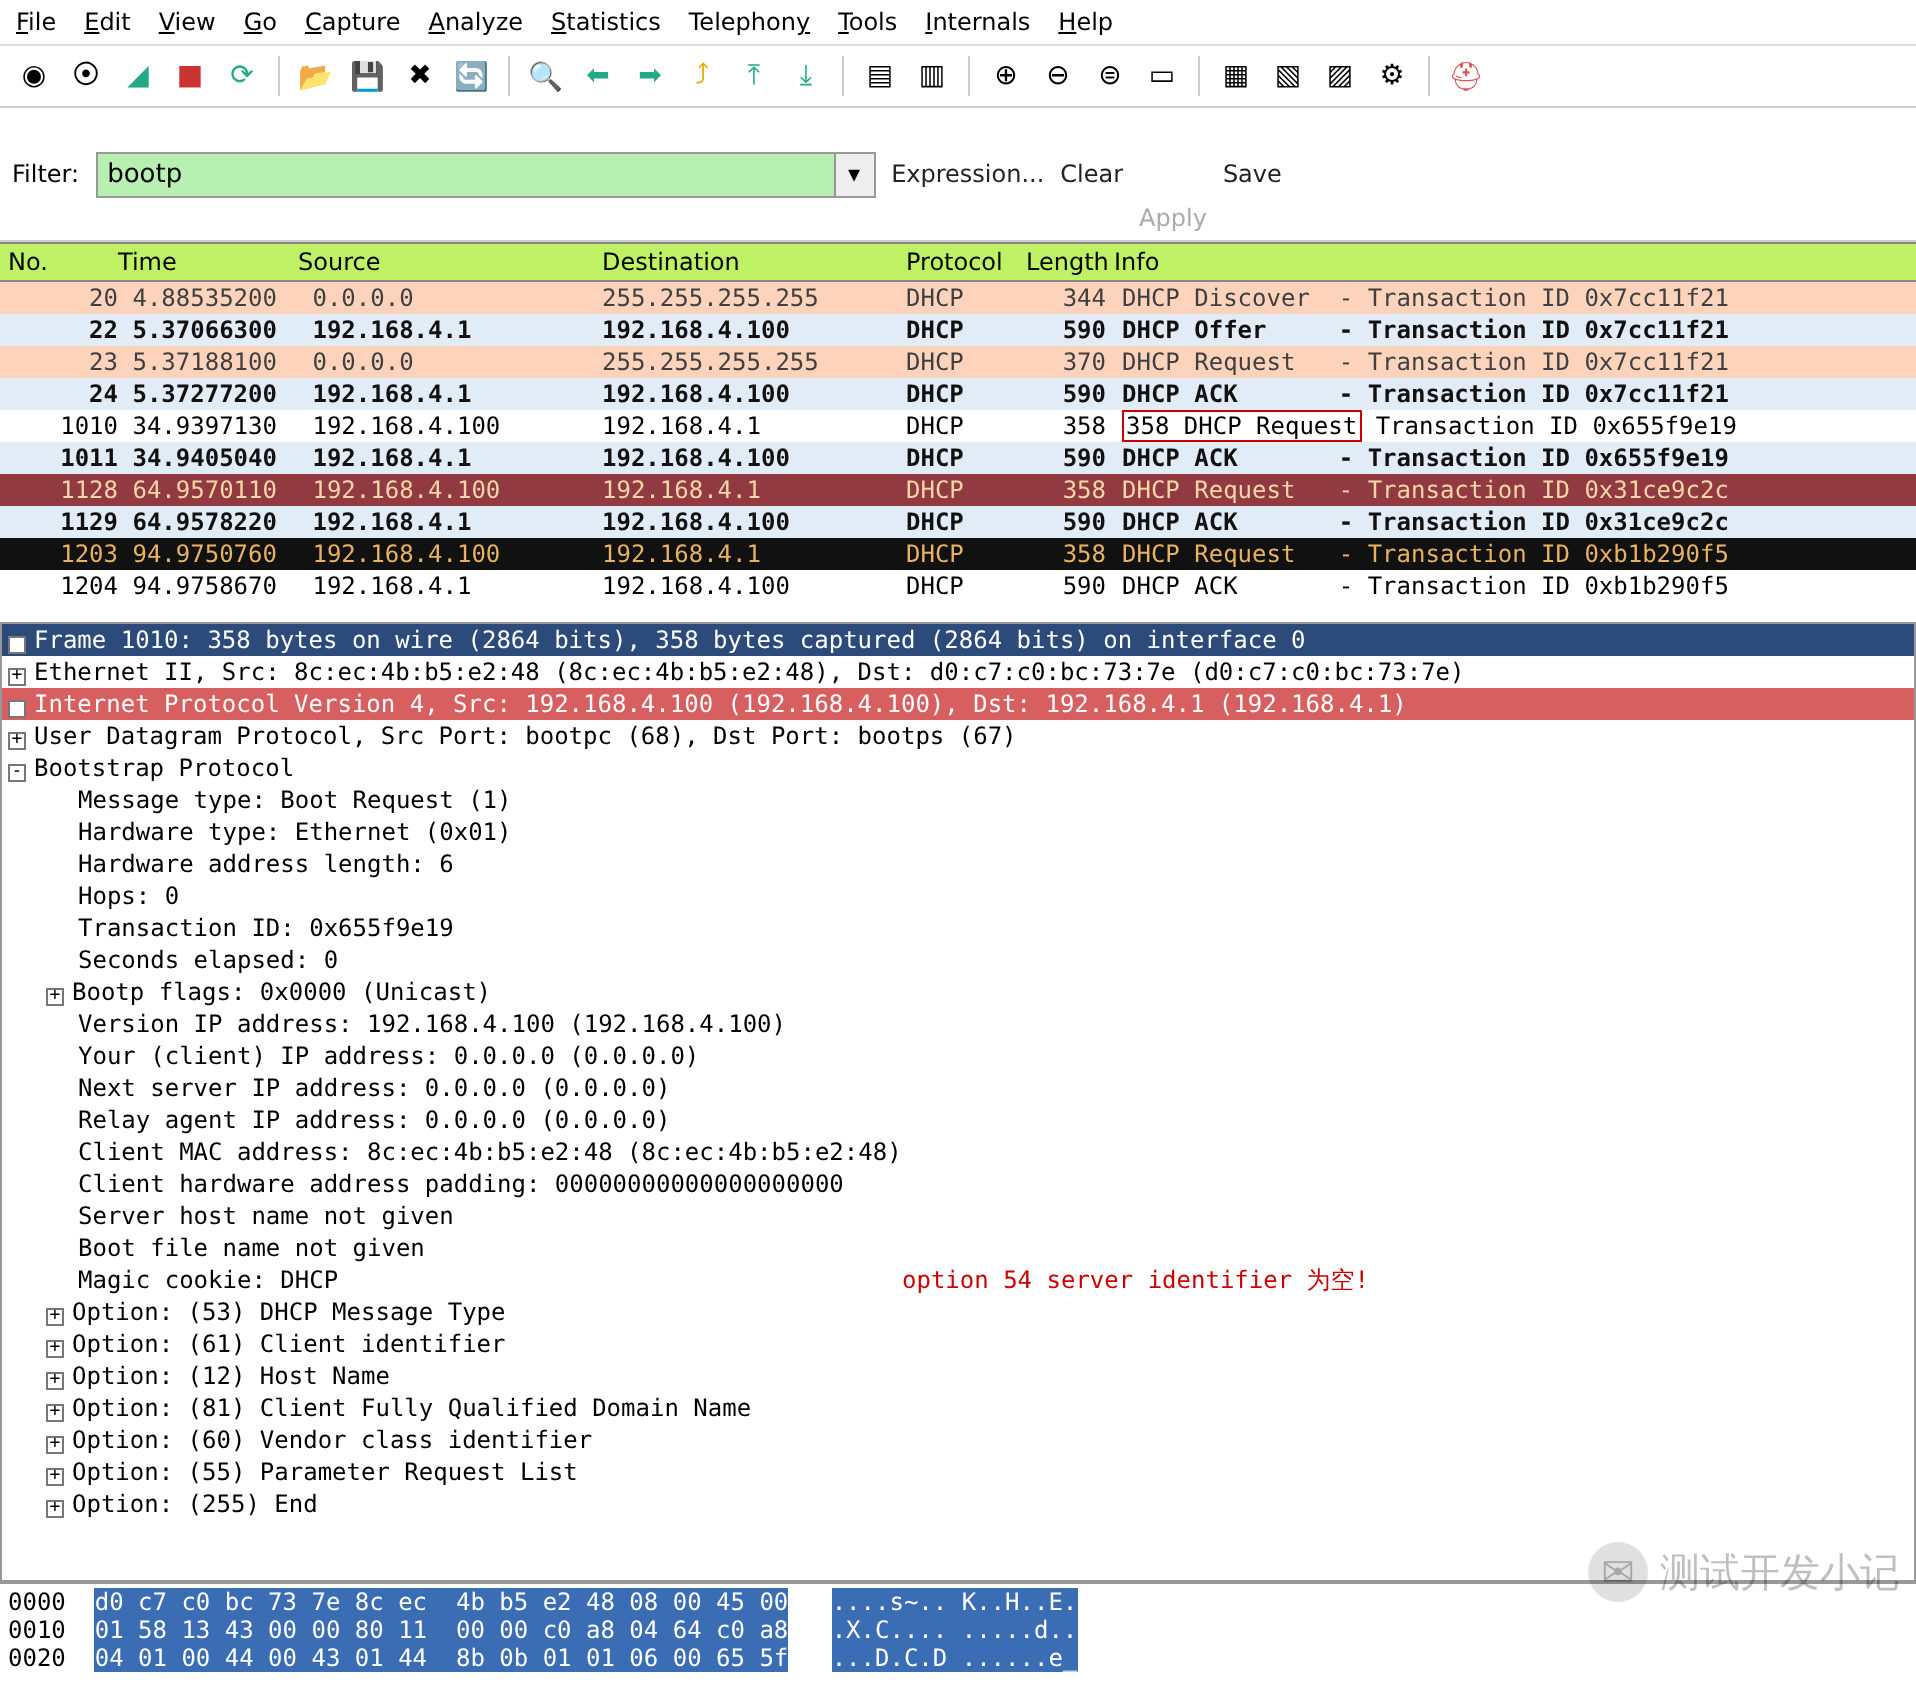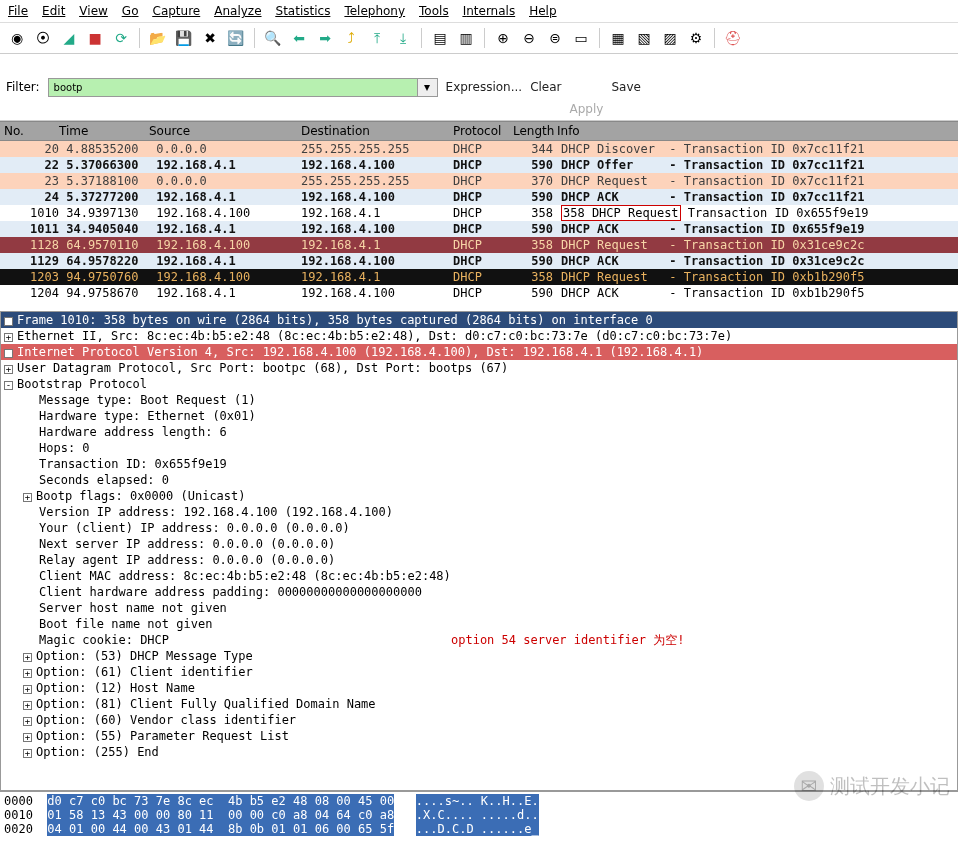--- a/index.html
+++ b/index.html
@@ -12,21 +12,21 @@
     height: 841px;
     overflow: hidden;
     position: relative;
   }
   .menubar {
     display: flex;
     gap: 14px;
     padding: 4px 8px;
     border-bottom: 1px solid #ddd;
   }
-  .menubar span { cursor: default; text-decoration: underline; }
+  .menubar span { cursor: default; }
   .menubar u { text-decoration: underline; }
   .toolbar {
     display: flex;
     align-items: center;
     gap: 4px;
     padding: 4px 6px;
     border-bottom: 1px solid #ccc;
   }
   .tbtn {
     width: 22px; height: 22px;
@@ -44,34 +44,34 @@
   .filterbar .filter-input {
     flex: 0 0 390px;
     display:flex;
   }
   .filterbar .filter-input input {
     flex:1;
     background:#b7f0b0;
     border:1px solid #999;
     padding:3px 5px;
     font-family: inherit;
-    font-size:10px;
+    font-size:13px;
   }
   .filterbar .filter-input .dd {
     width:20px; border:1px solid #999; border-left:none;
     display:flex;align-items:center;justify-content:center;
     background:#eee;
   }
   .filterbar .link { color:#222; }
   .filterbar .link.disabled { color:#aaa;margin-top:44px;}
   .packet-header {
     display:flex;
     border-top:1px solid #888;
     border-bottom:1px solid #888;
-    background:#a3a3a3;
+    background:#bef264;
     font-size:12px;
     align-items:center;
   }
   .packet-header div { padding:2px 4px; }
   .packet-list { font-family:"DejaVu Sans Mono","Courier New",monospace; font-size:12px; }
   .prow { display:flex; white-space:pre; padding:0 4px; line-height:16px;}
   .c-no { width:55px; text-align:right;}
   .c-time { width:90px;}
   .c-src { width:152px;}
   .c-dst { width:152px;}

